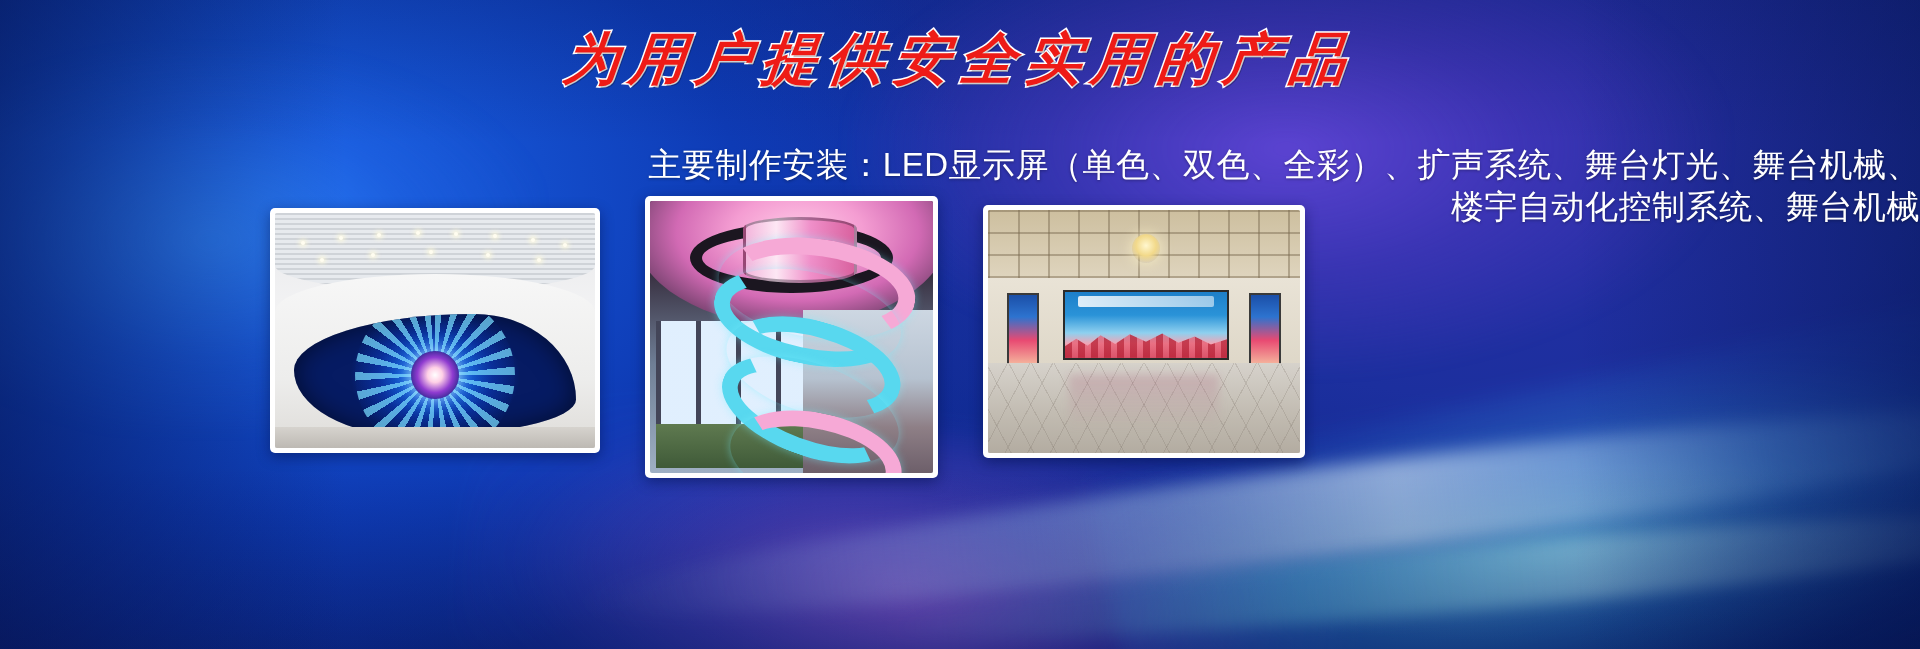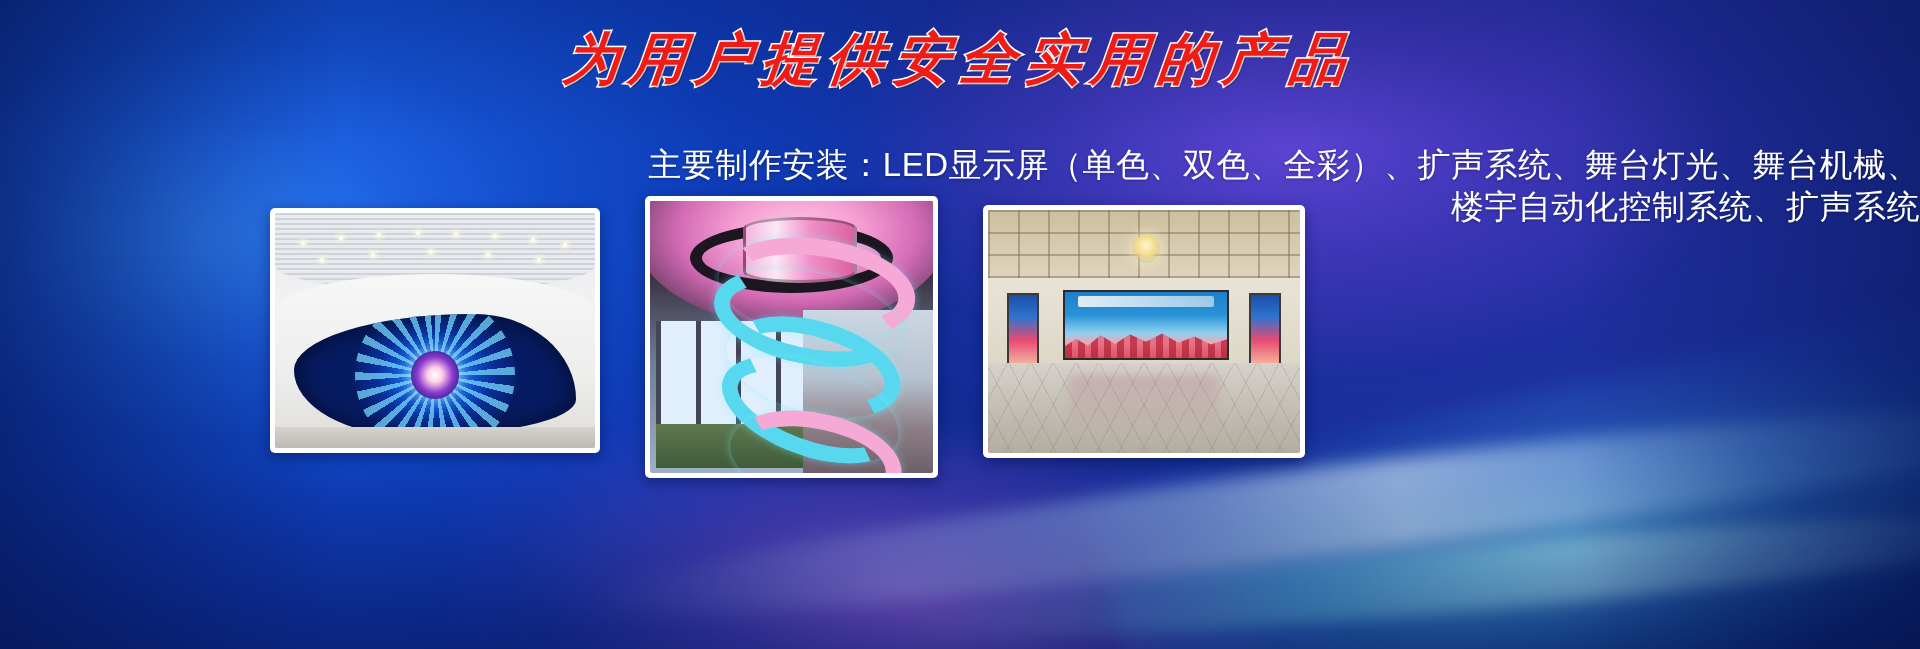--- a/index.html
+++ b/index.html
@@ -342,21 +342,21 @@
   <div class="bg-streak-a"></div>
   <div class="bg-streak-b"></div>
   <div class="bg-vignette"></div>
 
   <div class="headline-wrap">
     <span class="headline">为用户提供安全实用的产品</span>
   </div>
 
   <div class="subtitle">
     <span class="subtitle-line">主要制作安装：LED显示屏（单色、双色、全彩）、扩声系统、舞台灯光、舞台机械、</span>
-    <span class="subtitle-line">楼宇自动化控制系统、扩声系统</span>
+    <span class="subtitle-line">楼宇自动化控制系统、舞台机械</span>
   </div>
 
   <div class="gallery">
 
     <div class="photo-card card-1">
       <div class="photo p1">
         <div class="ceiling"></div>
         <div class="lights">
           <i style="left:8%;  top:30%"></i>
             <i style="left:20%; top:22%"></i>

